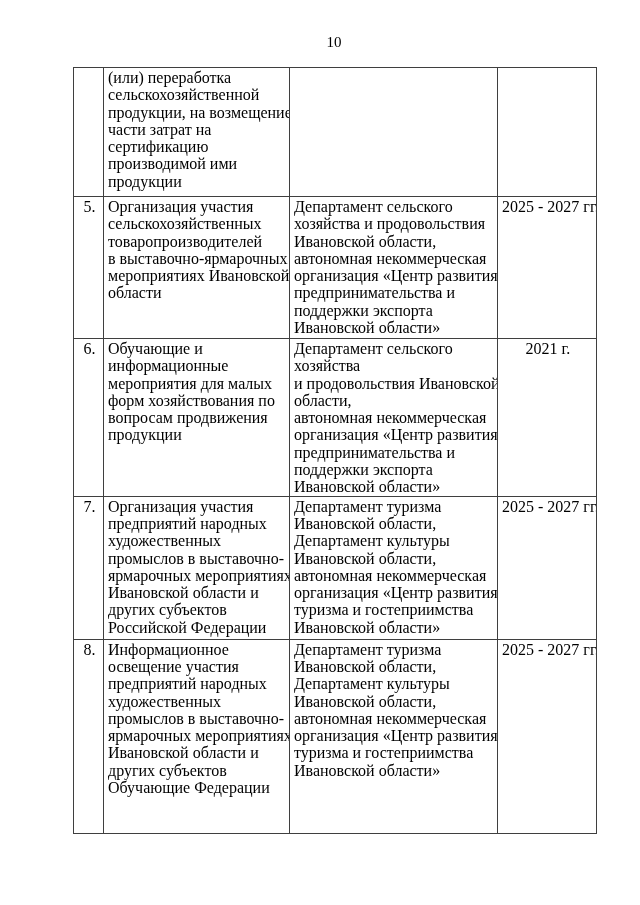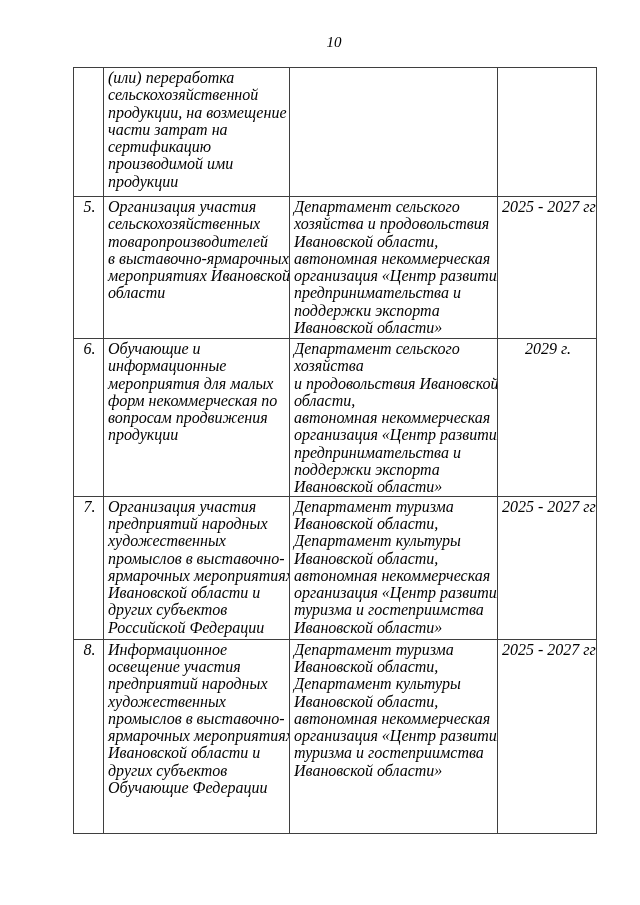--- a/index.html
+++ b/index.html
@@ -16,39 +16,37 @@
     overflow: hidden;
   }
   .page-number {
     position: absolute;
     top: 34px;
     left: 73px;
     width: 522px;
     text-align: center;
     font-size: 15px;
     line-height: 16px;
-    font-style: italic;
   }
   table.doc-table {
     position: absolute;
     left: 73px;
     top: 67px;
     border-collapse: collapse;
     table-layout: fixed;
     width: 523px;
   }
   table.doc-table td {
     border: 1px solid #3f3f3f;
     vertical-align: top;
     font-size: 16px;
     line-height: 17.3px;
     padding: 1px 2px 0 4px;
     white-space: pre;
     overflow: hidden;
-    font-style: italic;
   }
   td.cell-num {
     text-align: center;
     padding-left: 0;
     padding-right: 0;
   }
   td.cell-period {
     text-align: center;
     padding-left: 0;
     padding-right: 0;
@@ -95,33 +93,33 @@
 предпринимательства и
 поддержки экспорта
 Ивановской области»</td>
       <td class="cell-period">2025 - 2027 гг.</td>
     </tr>
     <tr style="height:155px">
       <td class="cell-num">6.</td>
       <td class="cell-activity">Обучающие и
 информационные
 мероприятия для малых
-форм некоммерческая по
+форм хозяйствования по
 вопросам продвижения
 продукции</td>
       <td class="cell-executor">Департамент сельского
 хозяйства
 и продовольствия Ивановской
 области,
 автономная некоммерческая
 организация «Центр развития
 предпринимательства и
 поддержки экспорта
 Ивановской области»</td>
-      <td class="cell-period">2029 г.</td>
+      <td class="cell-period">2021 г.</td>
     </tr>
     <tr style="height:143px">
       <td class="cell-num">7.</td>
       <td class="cell-activity">Организация участия
 предприятий народных
 художественных
 промыслов в выставочно-
 ярмарочных мероприятиях
 Ивановской области и
 других субъектов

